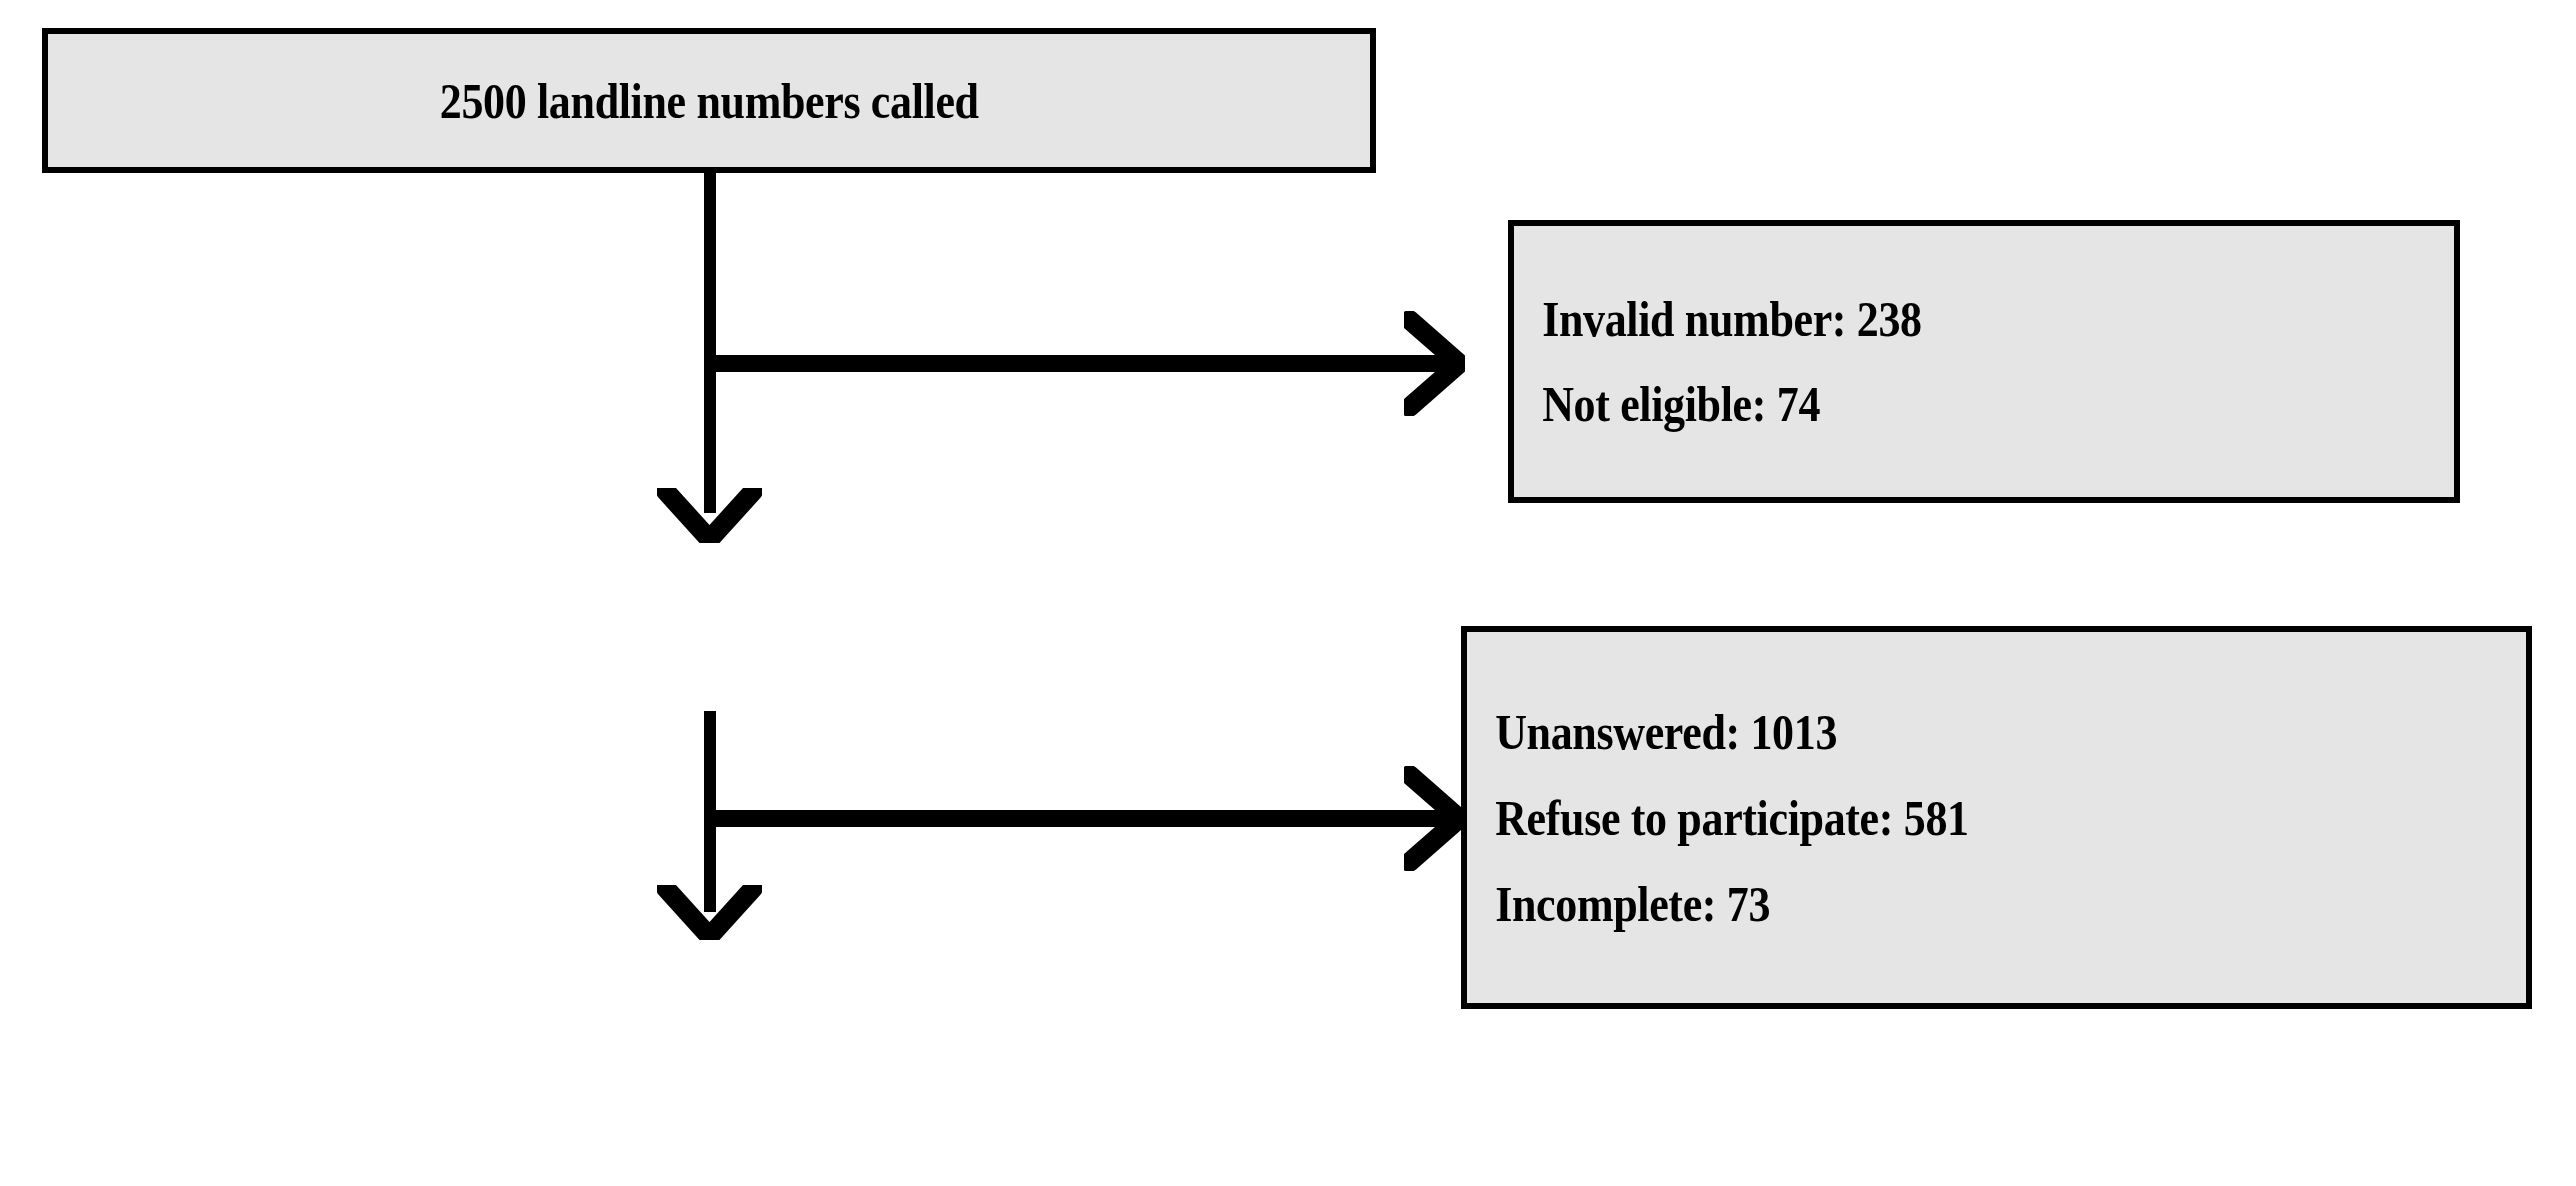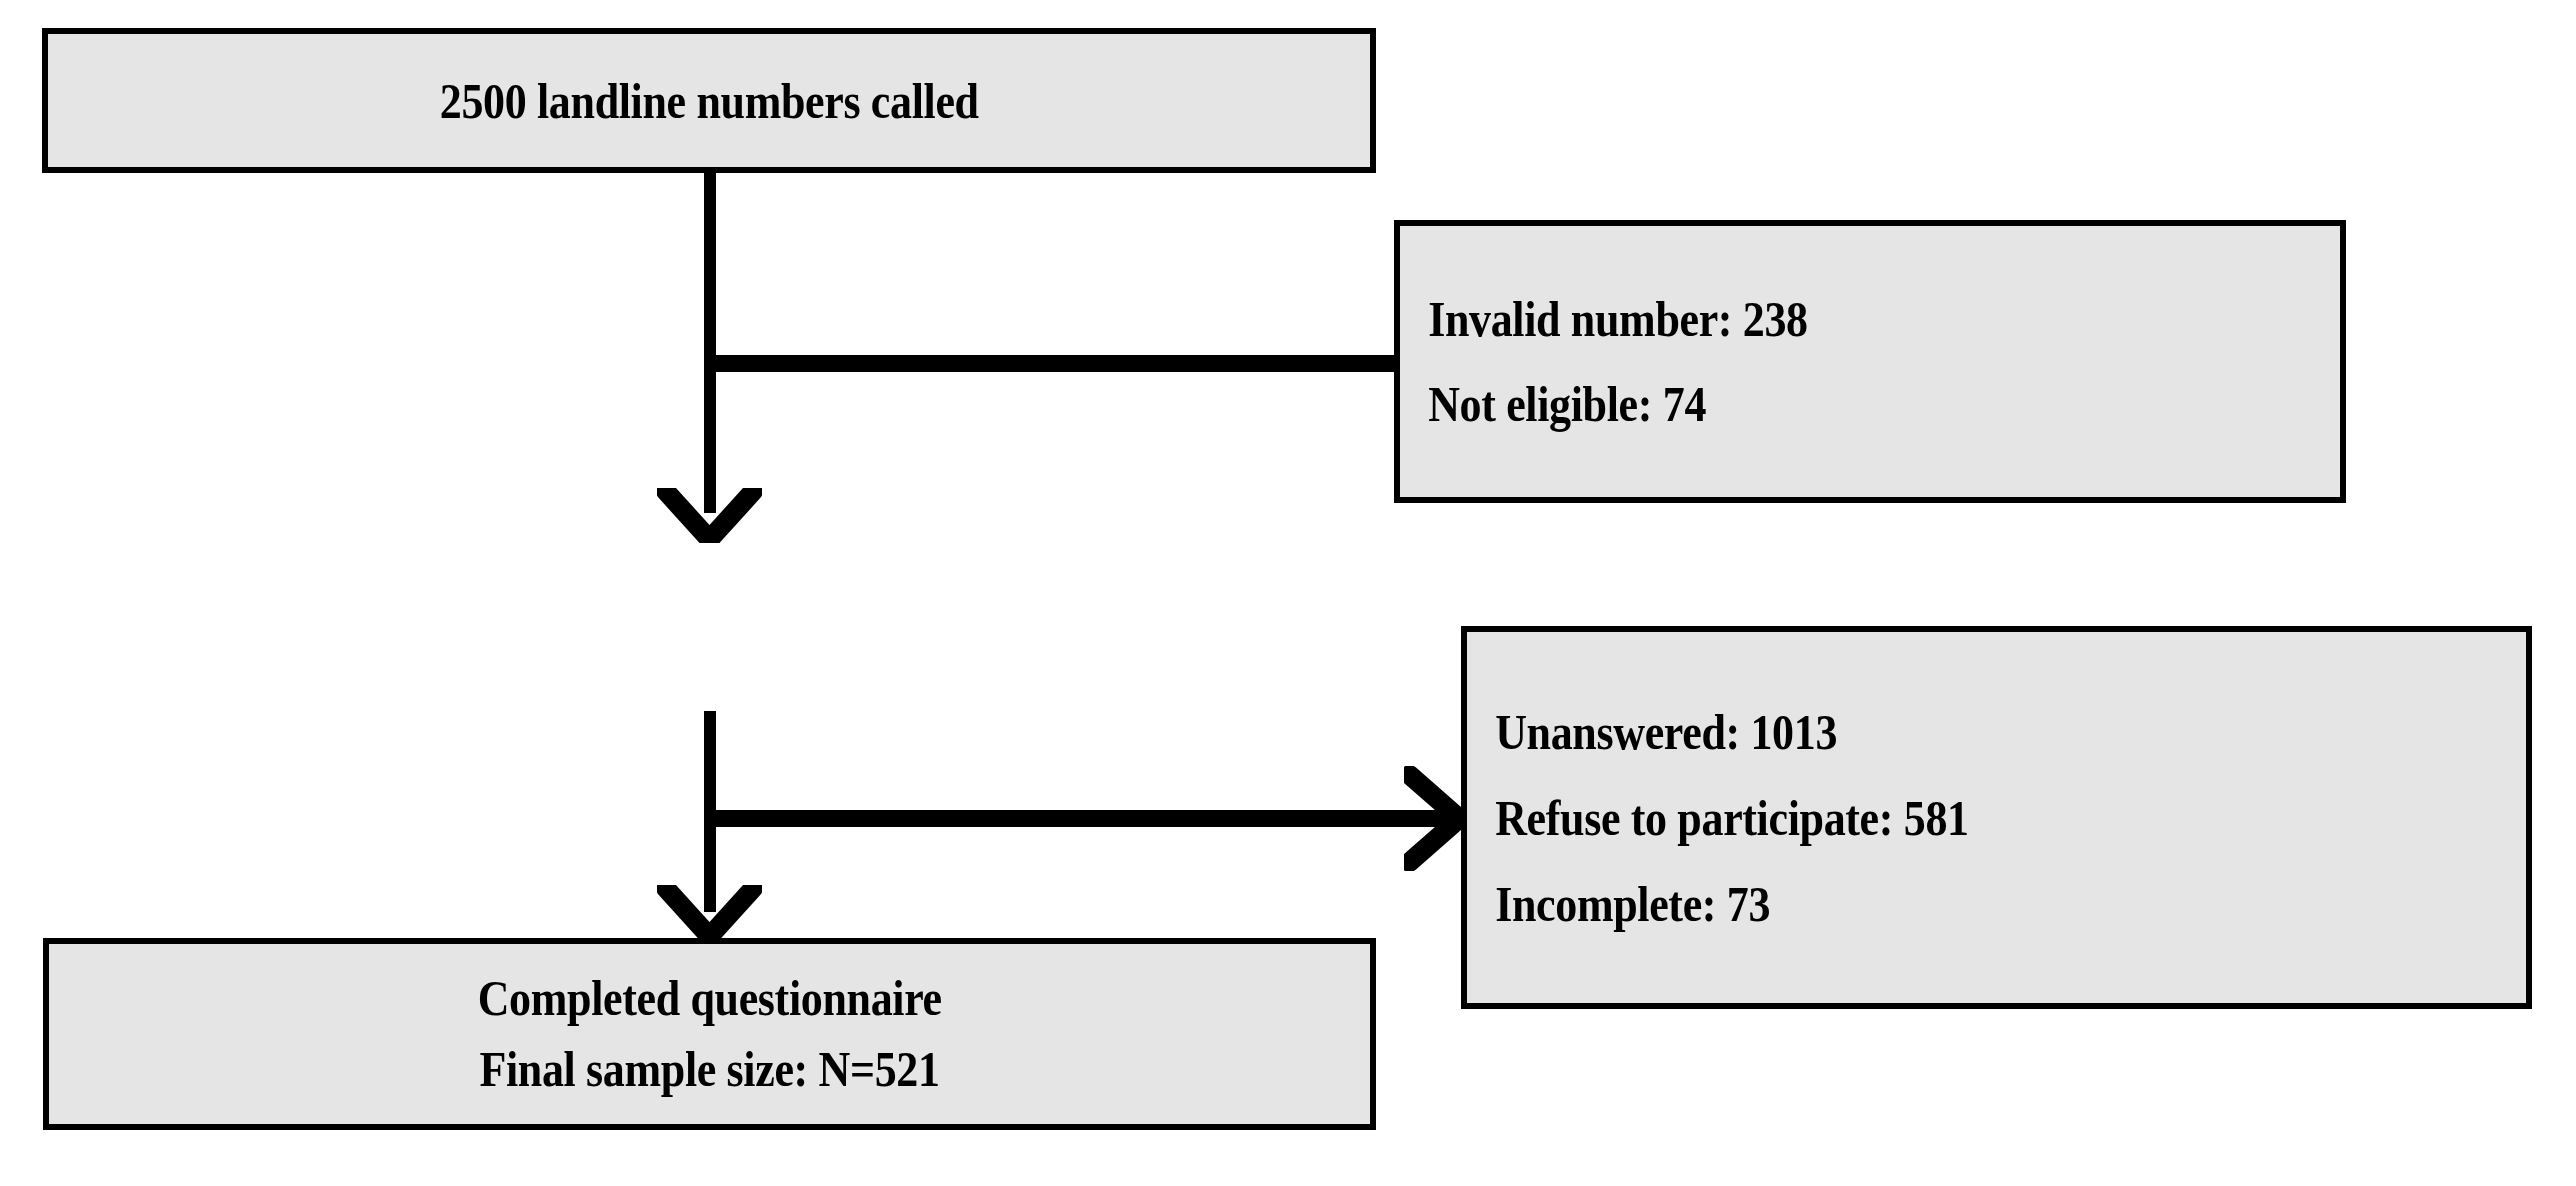--- a/index.html
+++ b/index.html
@@ -38,21 +38,21 @@
   }
   .node.left .node-line {
     transform-origin: left center;
     padding-left: 32px;
   }
 
   
   #box-called      { left: 42px;   top: 28px;   width: 1334px; height: 145px; }
   #box-eligible    { left: 42px;   top: 542px;  width: 1334px; height: 173px; }
   #box-completed   { left: 43px;   top: 938px; width: 1333px; height: 192px; }
-  #box-excluded-1  { left: 1394px; top: 220px;  width: 952px; height: 283px; }
+  #box-excluded-1  { left: 1508px; top: 220px;  width: 952px; height: 283px; }
   #box-excluded-2  { left: 1461px; top: 626px;  width: 1071px; height: 383px; }
 
   #box-excluded-1 .node-line { line-height: 1.70; }
   #box-excluded-2 .node-line { line-height: 1.72; }
   #box-completed  .node-line { line-height: 1.42; }
 
   
   .conn { position: absolute; background: #000000; }
 
   
@@ -116,19 +116,15 @@
       <path d="M 6 10 L 62 59 L 6 108" fill="none" stroke="#000000" stroke-width="22" stroke-linecap="round" stroke-linejoin="miter"></path>
     </svg>
   </div>
 
   <div class="node left" id="box-excluded-2">
     <div class="node-line">Unanswered: 1013</div>
     <div class="node-line">Refuse to participate: 581</div>
     <div class="node-line">Incomplete: 73</div>
   </div>
 
-  <div class="node center" id="box-completed">
-    <div class="node-line">Completed questionnaire</div>
-    <div class="node-line">Final sample size: N=521</div>
-  </div>
 
 </div>
 
 
 </body></html>

